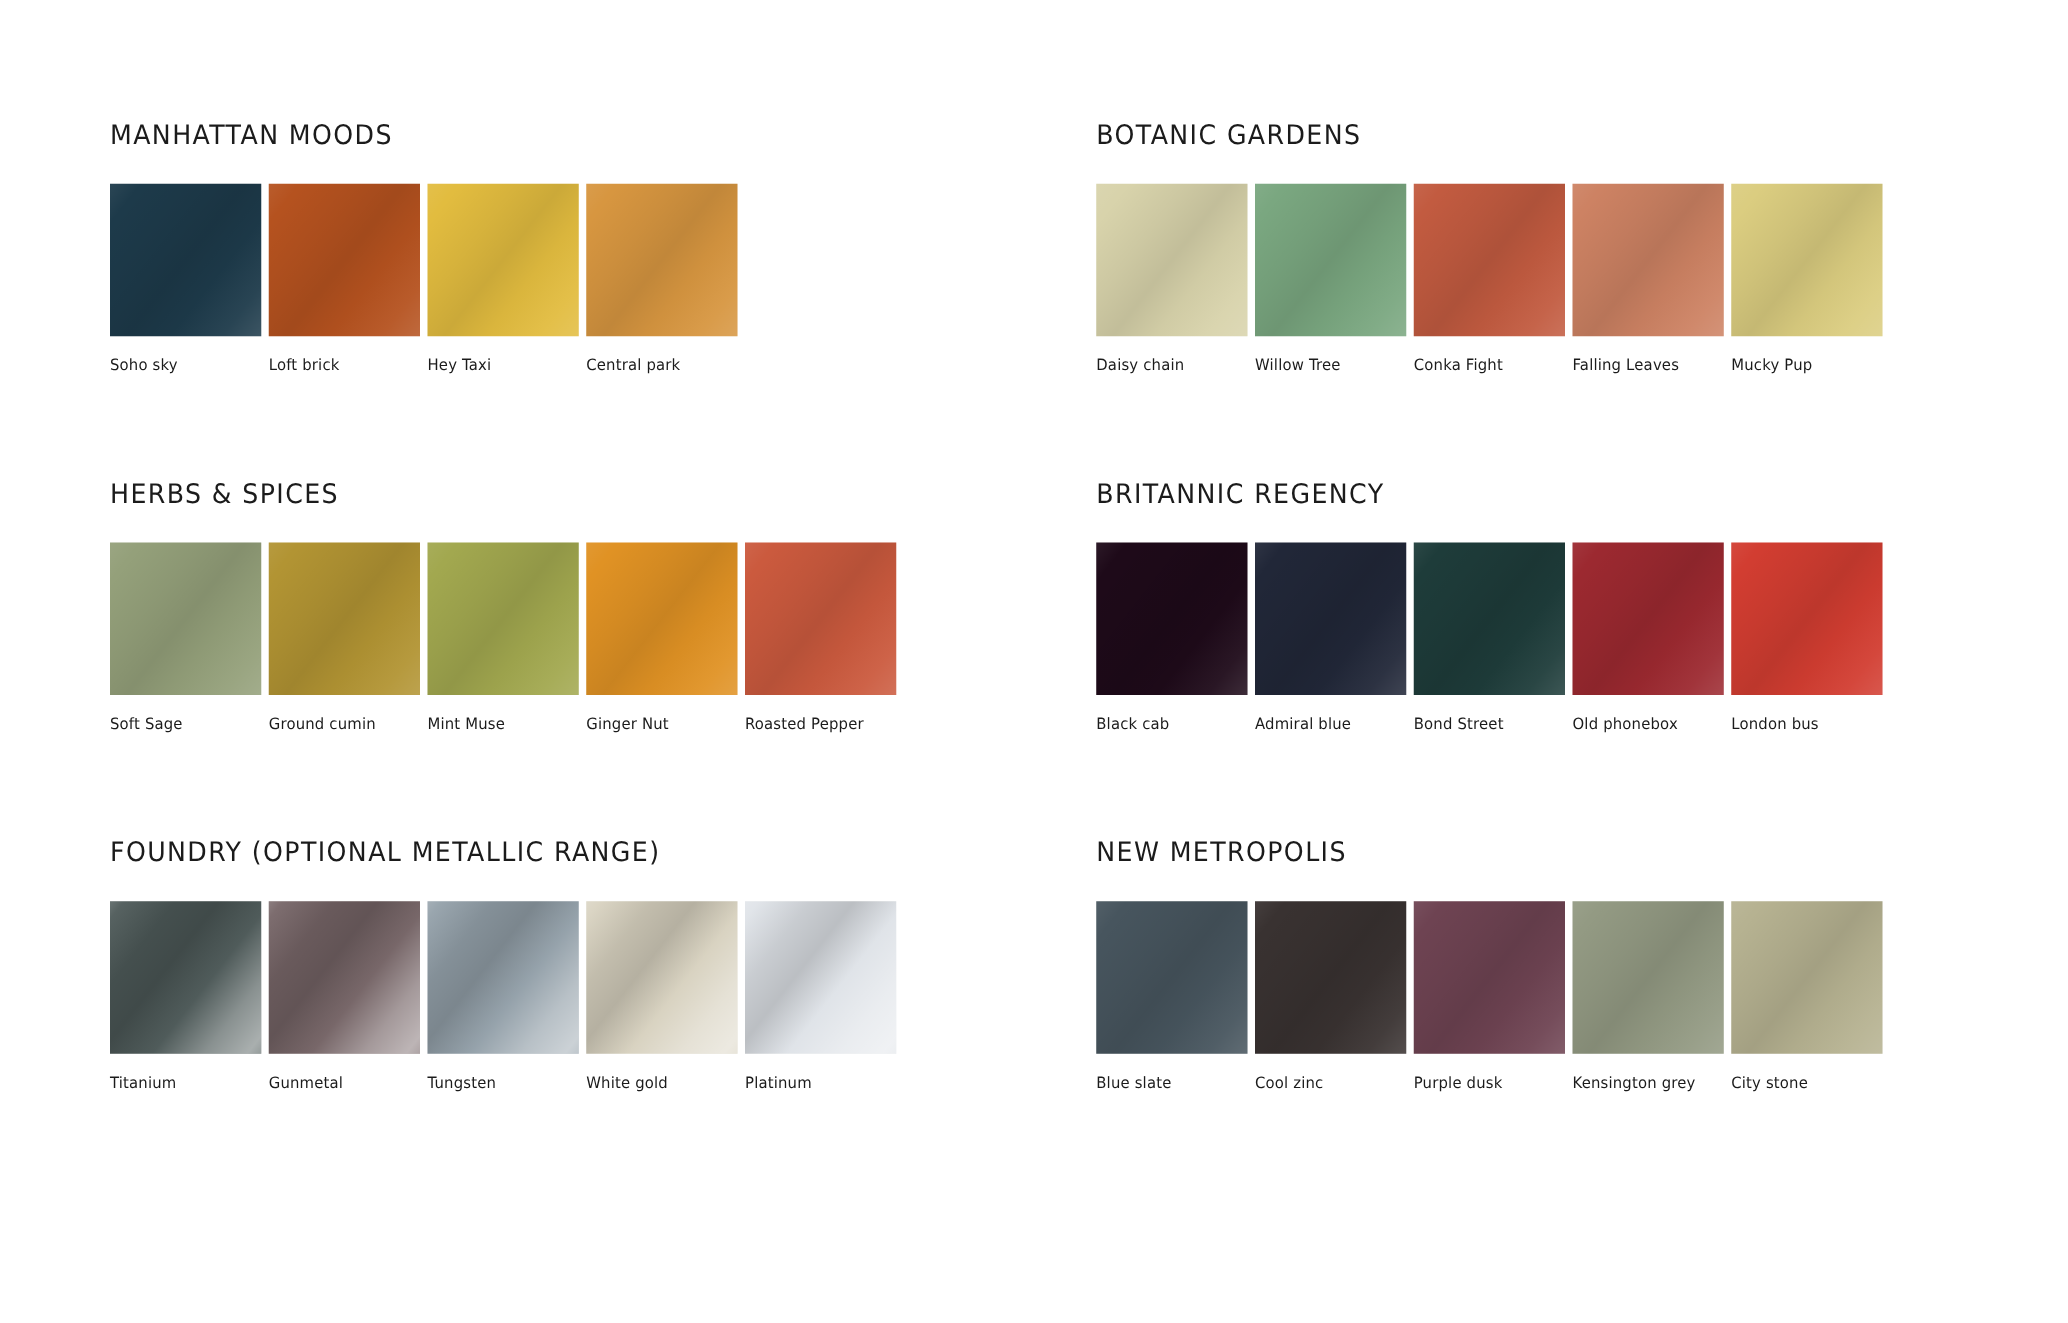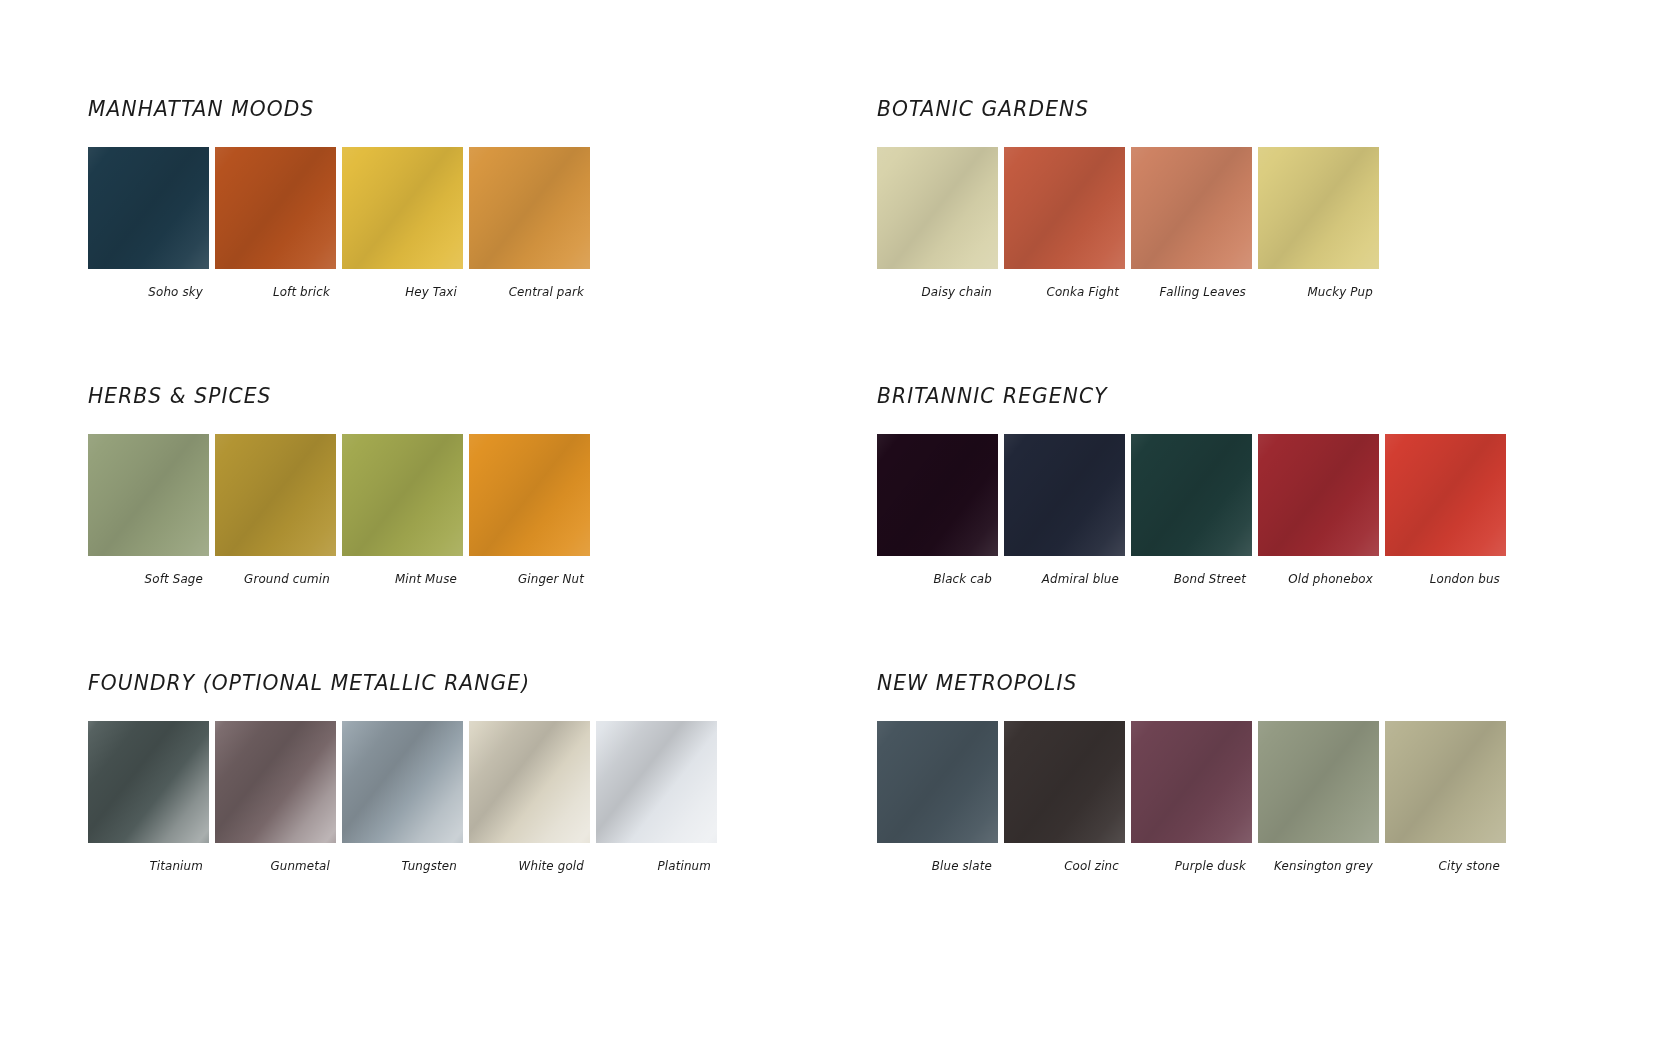--- a/index.html
+++ b/index.html
@@ -26,39 +26,37 @@
   .grid {
     display: grid;
     grid-template-columns: 765px 765px;
     column-gap: 24px;
     row-gap: 84px;
     padding-left: 88px;
   }
 
   .palette {
     width: 700px;
-    font-style: italic;
   }
 
   .palette-title {
     font-family: "DejaVu Sans", sans-serif;
     font-size: 21.5px;
     font-weight: 400;
     letter-spacing: 0.055em;
     color: #1b1b1b;
     margin: 0 0 26px 0;
     white-space: nowrap;
     transform: scaleX(0.94);
     transform-origin: left center;
   }
 
   .swatch-row {
     display: flex;
     gap: 6px;
-    text-align: right;
   }
 
   .swatch-cell {
     width: 121px;
   }
 
   .swatch-chip {
     position: relative;
     width: 121px;
     height: 122px;
@@ -142,20 +140,24 @@
     </section>
 
     <section class="palette">
       <h2 class="palette-title">BOTANIC GARDENS</h2>
       <div class="swatch-row">
         <div class="swatch-cell">
           <div class="swatch-chip" style="background-color: rgb(216, 211, 171);"></div>
           <div class="swatch-label">Daisy chain</div>
         </div>
         <div class="swatch-cell">
+          <div class="swatch-chip" style="background-color: rgb(122, 167, 128);"></div>
+          <div class="swatch-label">Willow Tree</div>
+        </div>
+        <div class="swatch-cell">
           <div class="swatch-chip" style="background-color: rgb(194, 91, 64);"></div>
           <div class="swatch-label">Conka Fight</div>
         </div>
         <div class="swatch-cell">
           <div class="swatch-chip" style="background-color: rgb(205, 130, 99);"></div>
           <div class="swatch-label">Falling Leaves</div>
         </div>
         <div class="swatch-cell">
           <div class="swatch-chip" style="background-color: rgb(219, 205, 128);"></div>
           <div class="swatch-label">Mucky Pup</div>
@@ -175,20 +177,24 @@
           <div class="swatch-label">Ground cumin</div>
         </div>
         <div class="swatch-cell">
           <div class="swatch-chip" style="background-color: rgb(162, 168, 79);"></div>
           <div class="swatch-label">Mint Muse</div>
         </div>
         <div class="swatch-cell">
           <div class="swatch-chip" style="background-color: rgb(224, 146, 36);"></div>
           <div class="swatch-label">Ginger Nut</div>
         </div>
+        <div class="swatch-cell">
+          <div class="swatch-chip" style="background-color: rgb(203, 90, 62);"></div>
+          <div class="swatch-label">Roasted Pepper</div>
+        </div>
       </div>
     </section>
 
     <section class="palette">
       <h2 class="palette-title">BRITANNIC REGENCY</h2>
       <div class="swatch-row">
         <div class="swatch-cell">
           <div class="swatch-chip" style="background-color: rgb(30, 10, 25);"></div>
           <div class="swatch-label">Black cab</div>
         </div>

